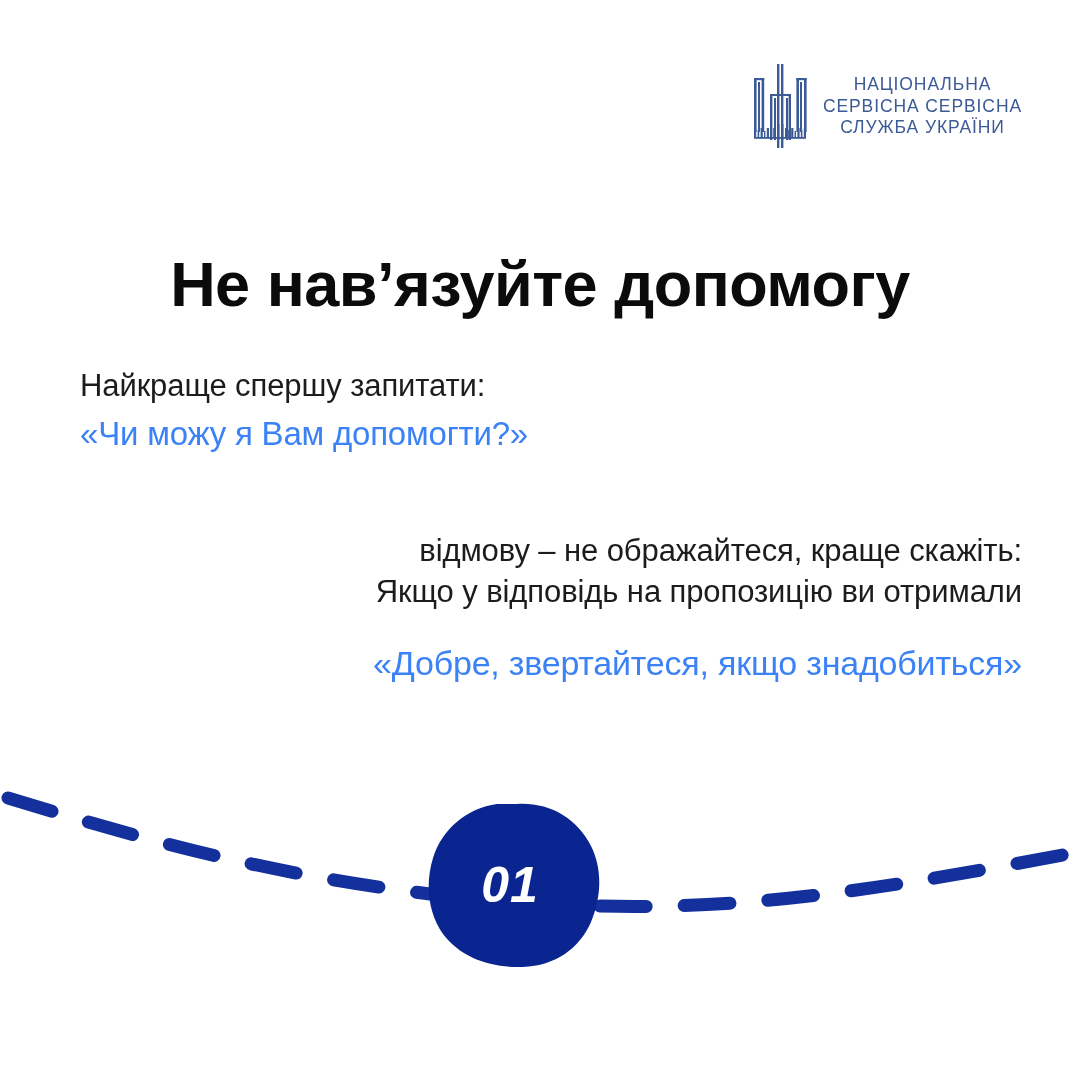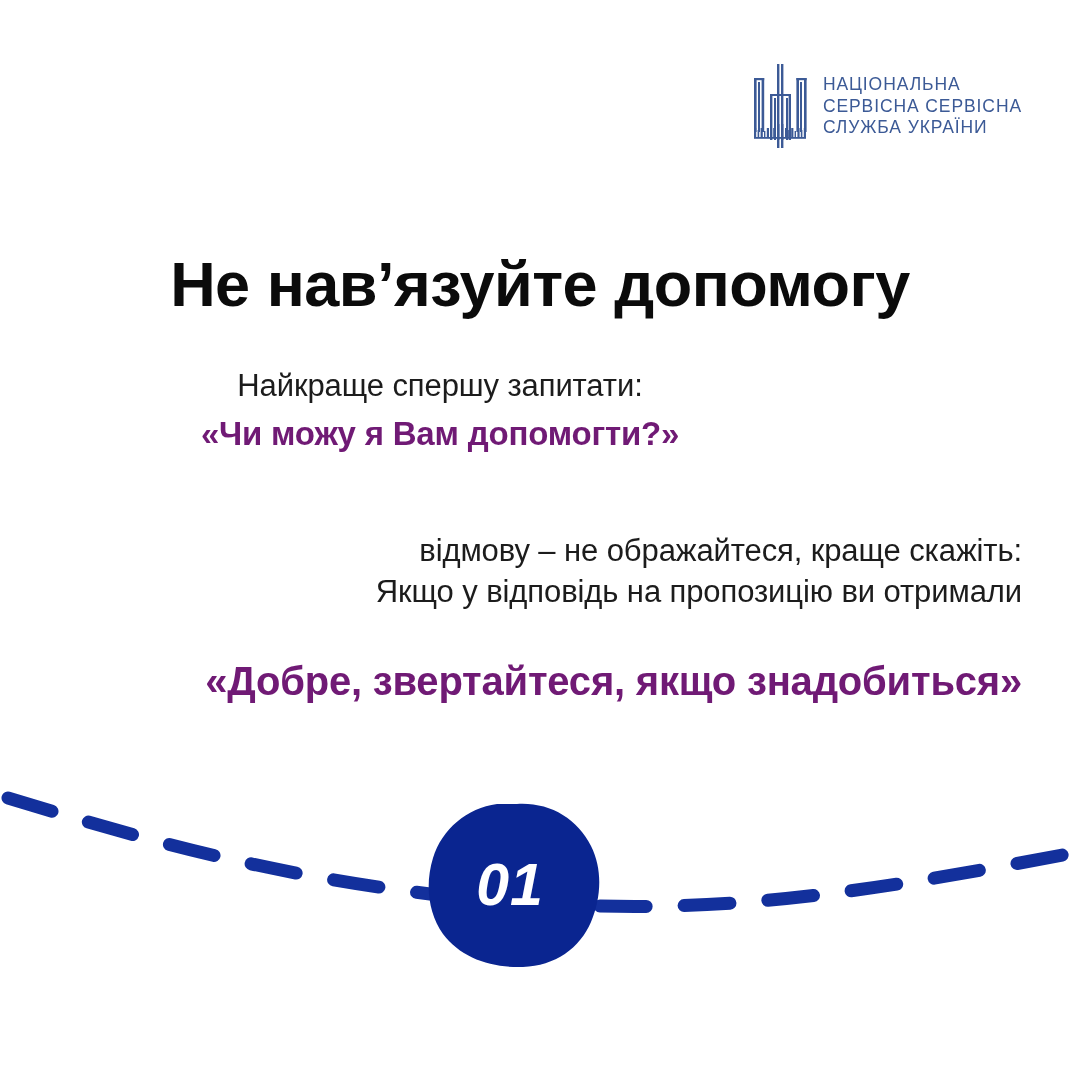--- a/index.html
+++ b/index.html
@@ -24,20 +24,21 @@
   }
 
   
   .logo-block {
     position: absolute;
     top: 64px;
     right: 58px;
     display: flex;
     align-items: center;
     gap: 14px;
+    text-align: center;
   }
   .logo-mark {
     width: 58px;
     height: 84px;
     flex: 0 0 auto;
     display: block;
   }
   .logo-text {
     display: flex;
     flex-direction: column;
@@ -68,54 +69,54 @@
     color: #0b0b0b;
     line-height: 1.05;
   }
 
   
   .block-left {
     position: absolute;
     top: 366px;
     left: 80px;
     width: 720px;
-    text-align: center;
+    text-align: left;
   }
   .lead {
     font-family: "Liberation Sans", sans-serif;
     font-size: 31px;
     color: #1c1c1c;
     line-height: 1.30;
     font-weight: 400;
     letter-spacing: -0.1px;
   }
   .quote {
     font-family: "Liberation Sans", sans-serif;
     font-size: 33px;
-    font-weight: bold;
-    color: #701a75;
+    font-weight: normal;
+    color: #3b82f6;
     line-height: 1.30;
     margin-top: 7px;
     letter-spacing: -0.2px;
   }
 
   
   .block-right {
     position: absolute;
     top: 530px;
     left: 180px;
     width: 842px;
     text-align: right;
   }
   .block-right .lead {
     line-height: 1.33;
   }
   .block-right .quote {
-    margin-top: 43px;
-    font-size: 40px;
+    margin-top: 29px;
+    font-size: 34px;
   }
 
   
   .bottom-art {
     position: absolute;
     left: 0;
     top: 760px;
     width: 1080px;
     height: 320px;
   }
@@ -147,21 +148,21 @@
     left: 0;
     top: 0;
     width: 176px;
     height: 166px;
     display: flex;
     align-items: center;
     justify-content: center;
     font-family: "Liberation Sans", sans-serif;
     font-style: italic;
     font-weight: bold;
-    font-size: 59px;
+    font-size: 50px;
     color: #ffffff;
     letter-spacing: 1px;
     padding-right: 10px;
     box-sizing: border-box;
   }
 </style>
 </head>
 <body>
 
 <div id="slide">

